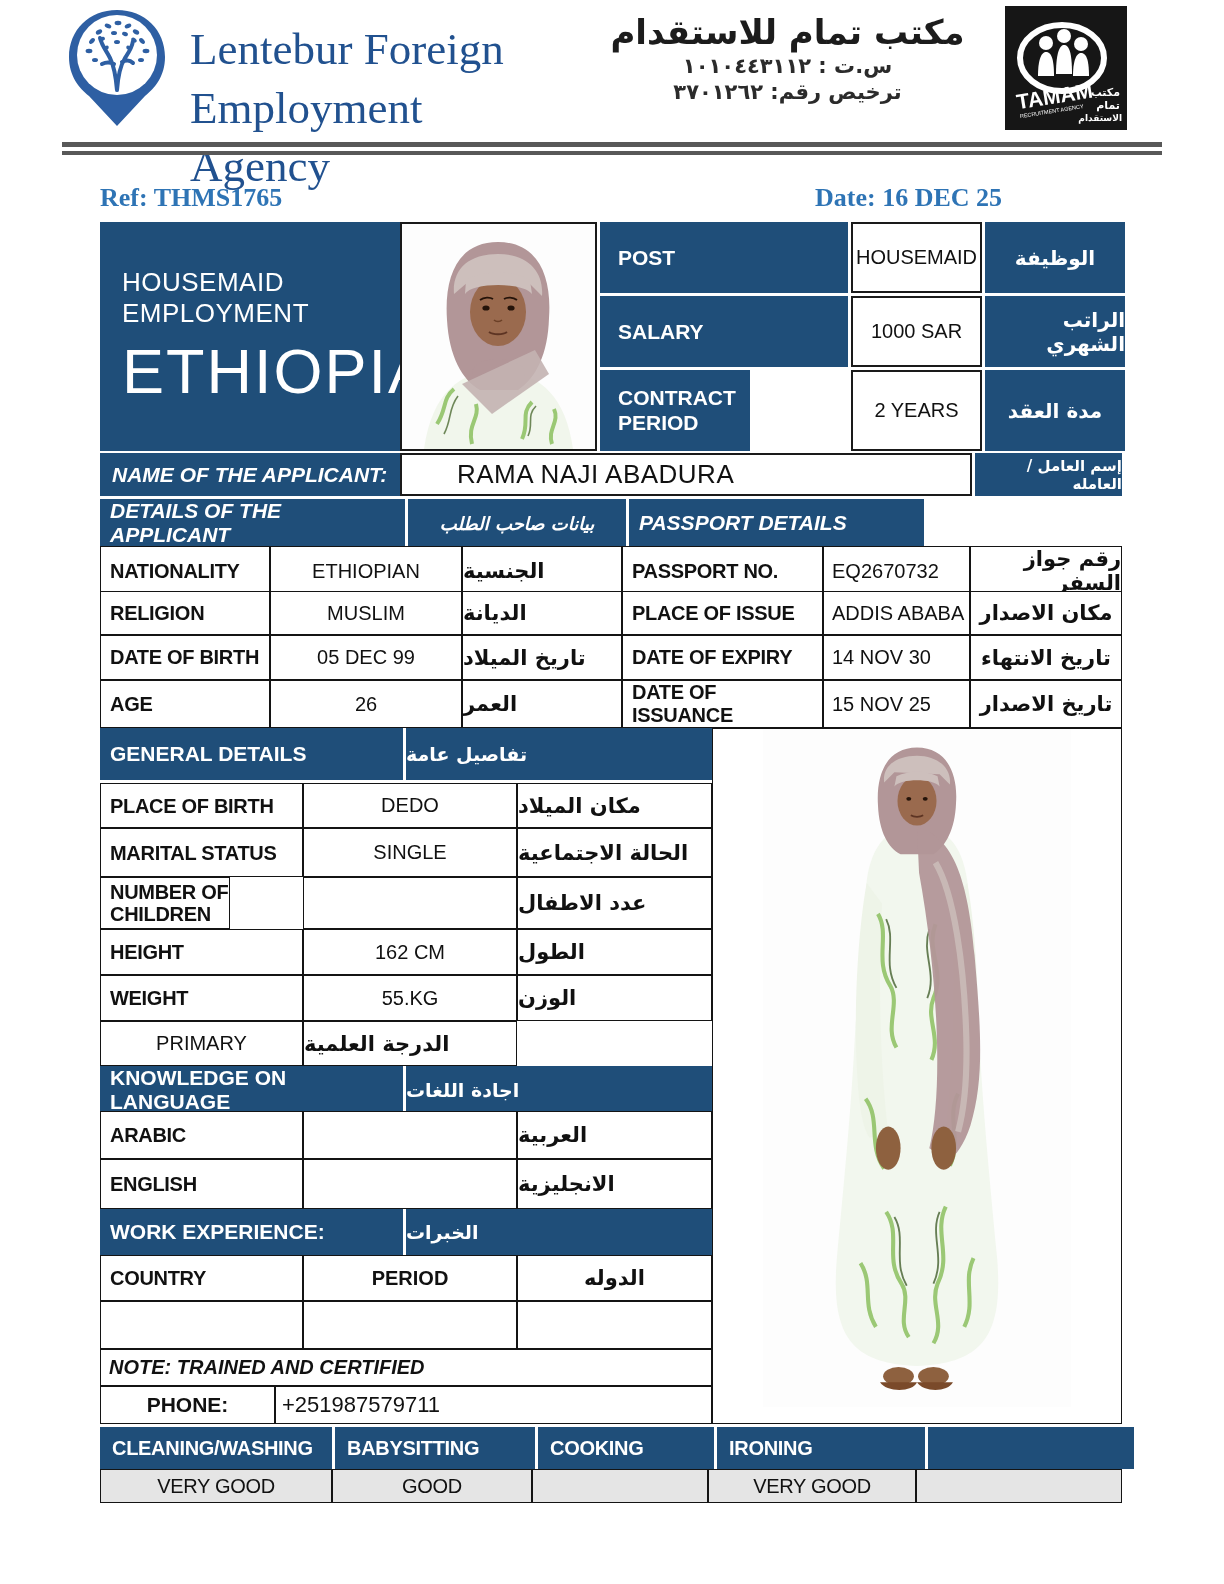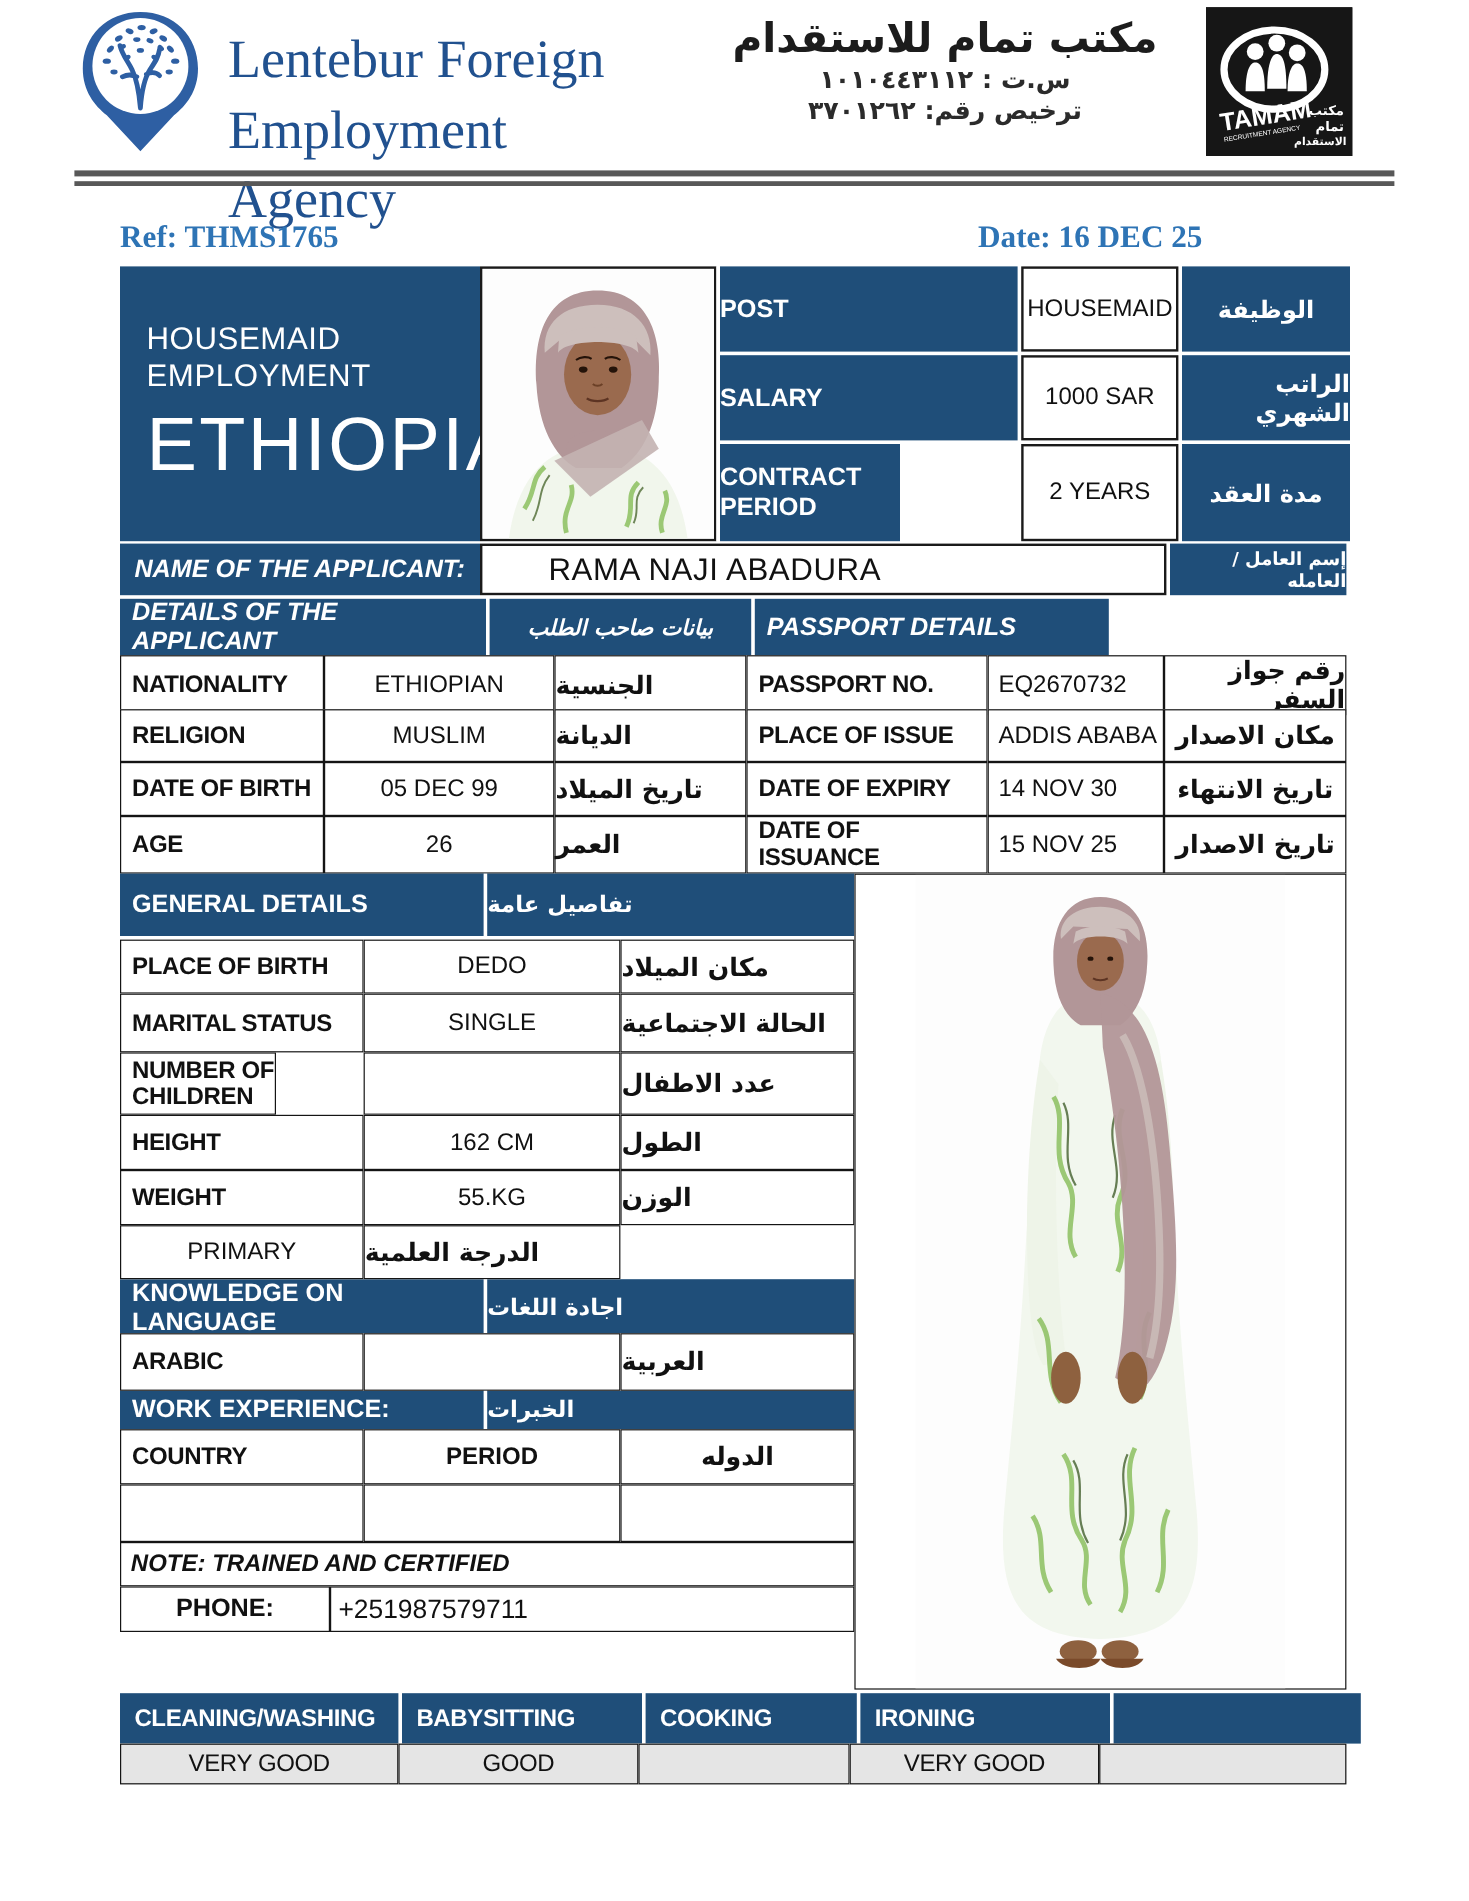--- a/index.html
+++ b/index.html
@@ -35,21 +35,21 @@
 
   
   .top-block { display:grid; grid-template-columns:300px 197px 525px; height:229px; }
   .banner { display:flex; flex-direction:column; justify-content:center; padding-left:22px; }
   .banner .l1 { font-size:26px; font-weight:500; letter-spacing:.5px; }
   .banner .l2 { font-size:63px; font-weight:500; letter-spacing:2px; margin-top:6px; }
   .headshot-cell { border:2px solid #1a1a1a; background:#fff; overflow:hidden; }
   .post-table { display:flex; flex-direction:column; background:#fff; padding-left:3px; }
   .post-row { display:grid; grid-template-columns:248px 131px 140px; column-gap:3px; margin-bottom:3px; }
   .post-row:last-child { margin-bottom:0; flex:1; }
-  .post-row .lab { display:flex; align-items:center; font-weight:bold; font-size:21px; }
+  .post-row .lab { display:flex; align-items:center; padding-left:18px; font-weight:bold; font-size:21px; }
   .post-row .val { border:2px solid #1a1a1a; display:flex; align-items:center; justify-content:center;
     font-size:20px; background:#fff; }
   .post-row .ar  { display:flex; align-items:center; justify-content:center; font-weight:bold;
     font-size:20px; font-family:"DejaVu Sans", sans-serif; direction:rtl; }
   .pr1 { height:71px; } .pr2 { height:71px; } .pr3 { height:81px; }
 
   
   .name-row { grid-template-columns:300px 572px 150px; height:43px; margin-top:2px; }
   .name-row .lab { display:flex; align-items:center; padding-left:12px; font-weight:bold;
     font-style:italic; font-size:21px; }
@@ -320,22 +320,27 @@
       <div class="blue sec-head" style="height:45px;">
         <div class="en">KNOWLEDGE ON LANGUAGE</div>
         <div class="ar">اجادة اللغات</div>
       </div>
 
       <div class="row g3" style="height:48px;">
         <div class="lab">ARABIC</div>
         <div class="valc"></div>
         <div class="ar">العربية</div>
       </div>
-
-      <div class="blue sec-head" style="height:32px;text-align:center;">
+      <div class="row g3" style="height:50px;">
+        <div class="lab">ENGLISH</div>
+        <div class="valc"></div>
+        <div class="ar">الانجليزية</div>
+      </div>
+
+      <div class="blue sec-head" style="height:46px;text-align:center;">
         <div class="en">WORK EXPERIENCE:</div>
         <div class="ar">الخبرات</div>
       </div>
 
       <div class="row g3" style="height:46px;">
         <div class="lab">COUNTRY</div>
         <div class="valc" style="font-weight:bold;">PERIOD</div>
         <div class="ar" style="justify-content:center; padding-right:0;">الدوله</div>
       </div>
       <div class="row g3" style="height:48px;">

